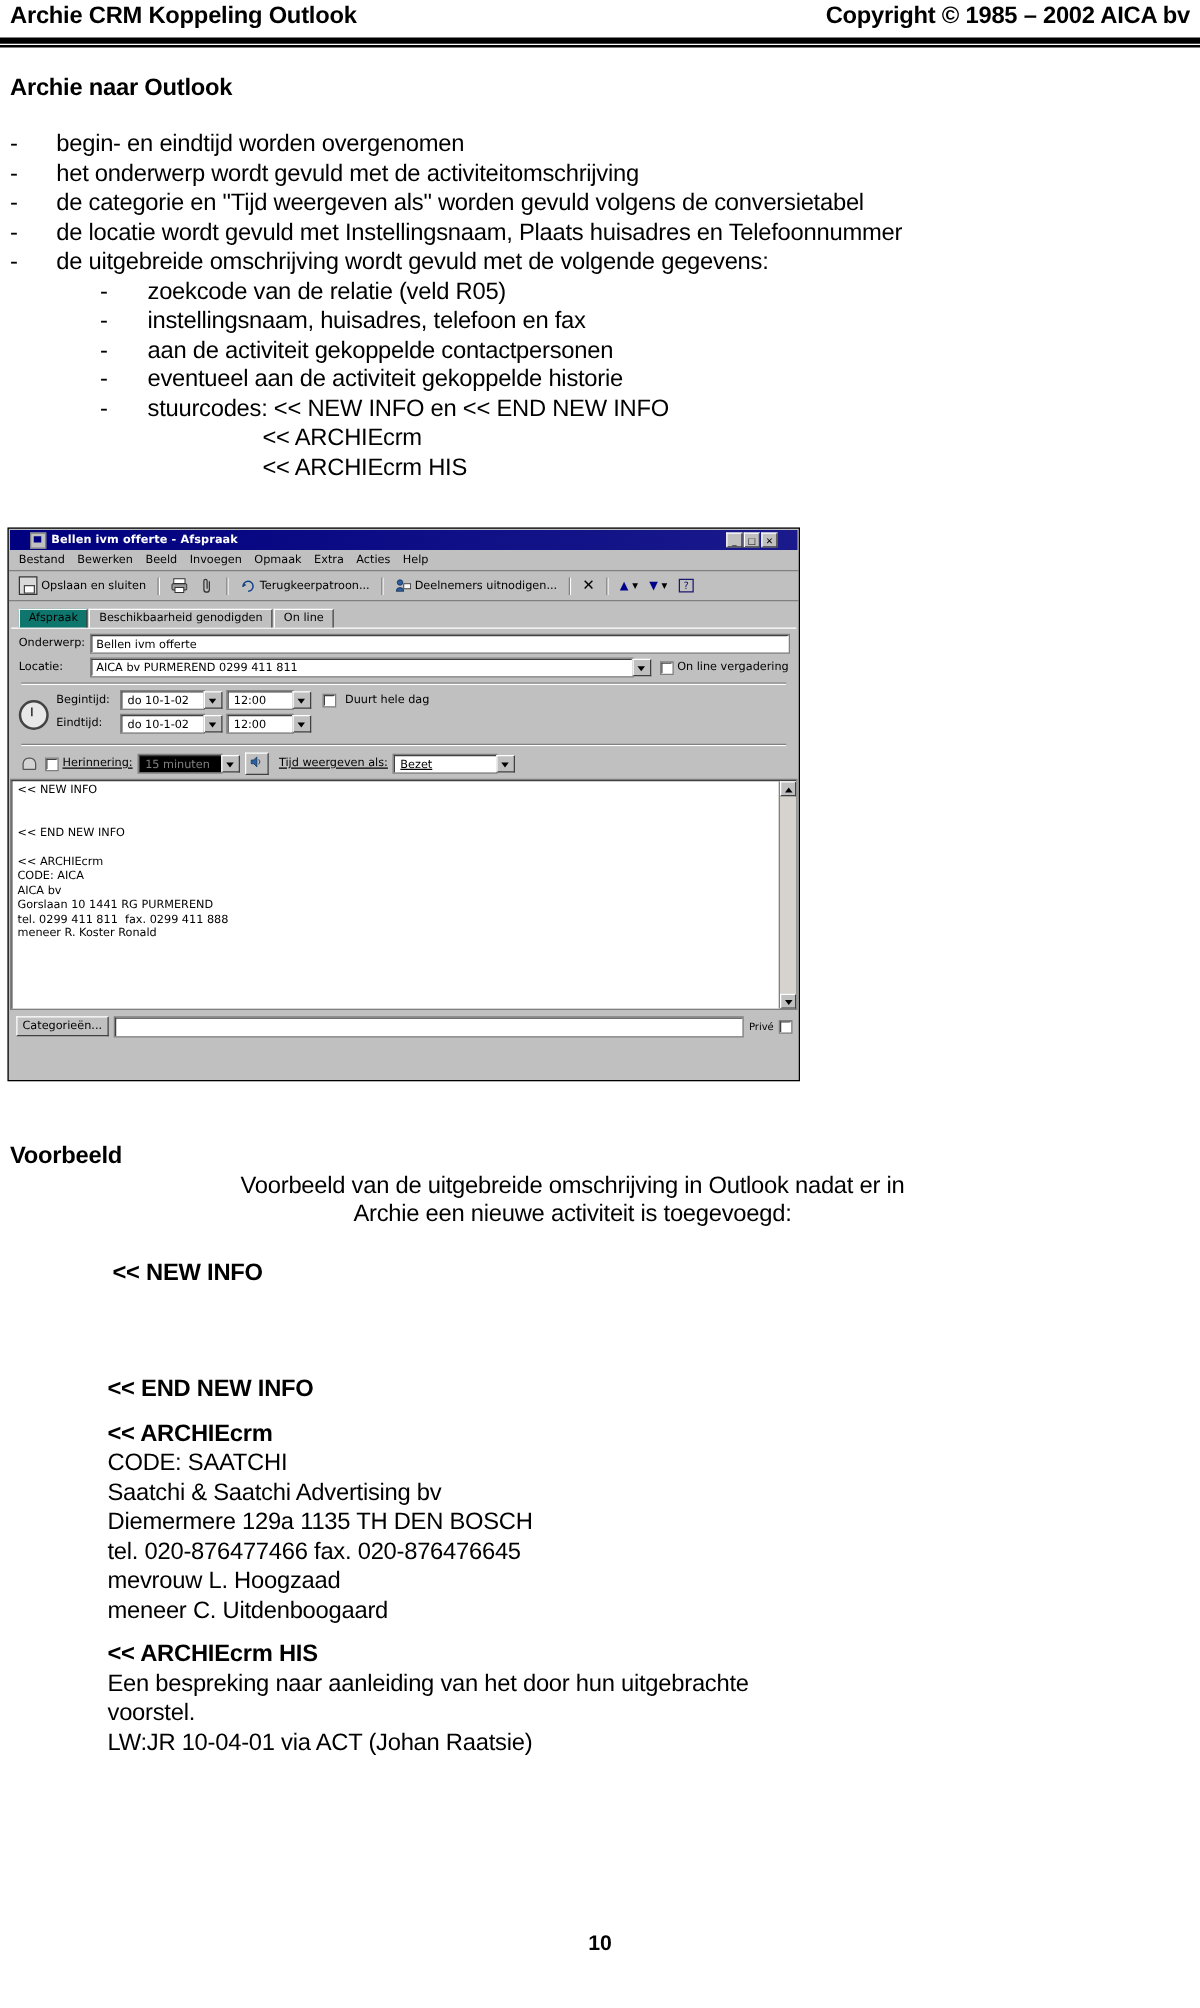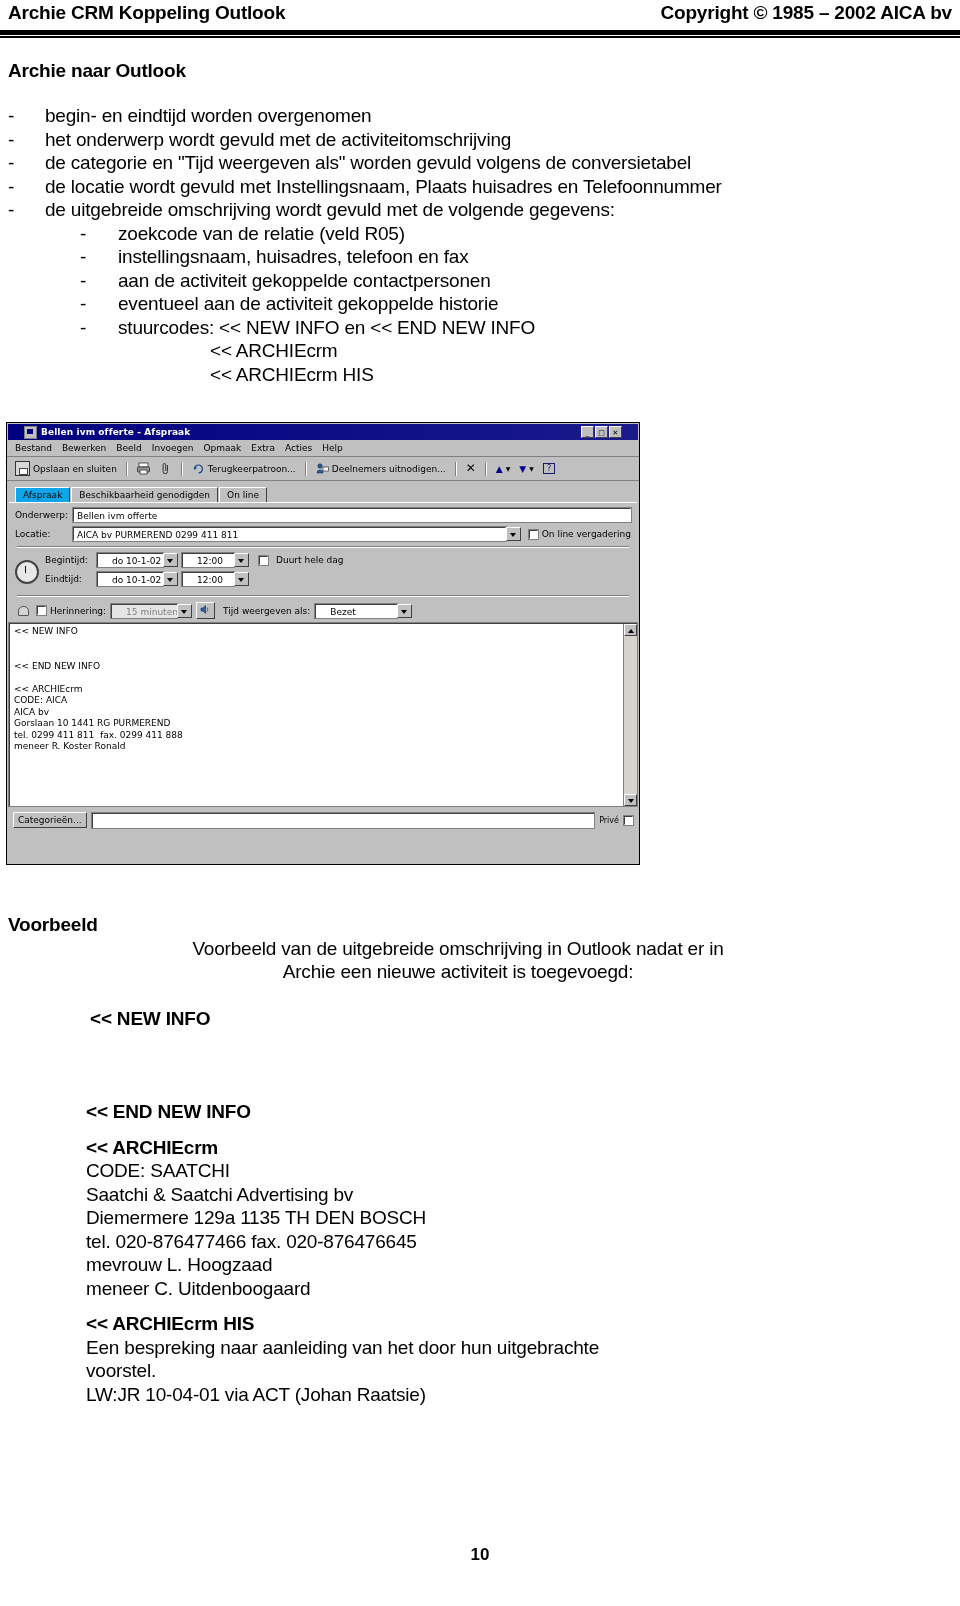--- a/index.html
+++ b/index.html
@@ -213,21 +213,21 @@
   .ol-tab {
     padding: 2px 7px 2px 7px;
     border-top: 1px solid #ffffff;
     border-left: 1px solid #ffffff;
     border-right: 1px solid #404040;
     background: #c0c0c0;
     white-space: nowrap;
     margin-right: 1px;
   }
   .ol-tab.active {
-    background: #0ea5e9;
+    background: #0f766e;
     font-weight: normal;
   }
   .ol-formarea {
     margin: 0 2px;
     padding: 5px 6px 0 6px;
     border-top: 1px solid #ffffff;
   }
   .frow {
     display: flex;
     align-items: center;
@@ -329,26 +329,26 @@
   }
   .timegrp { display: flex; align-items: center; gap: 4px; }
   .small-input {
     width: 66px; height: 14px;
     background: #fff;
     border-top: 1px solid #404040;
     border-left: 1px solid #404040;
     outline: 1px solid #808080;
     font-size: 9px;
     line-height: 12px;
-    padding: 1px 14px;
+    padding: 1px 4px;
     box-sizing: border-box;
     white-space: nowrap;
     overflow: hidden;
   }
-  .small-input.dim { background: #e5e5e5; color: #808080; }
+  .small-input.dim { background: #000000; color: #808080; }
   .time-input { width: 52px; }
   .ol-body {
     margin: 0 2px;
     height: 183px;
     background: #ffffff;
     border-top: 1px solid #404040;
     border-left: 1px solid #404040;
     outline: 1px solid #808080;
     position: relative;
     box-sizing: border-box;
@@ -637,21 +637,21 @@
               <div class="small-input time-input">12:00</div>
               <div class="drop-btn"></div>
             </div>
           </div>
         </div>
       </div>
     </div>
 
     <div class="ol-sep"></div>
 
-    <div class="frow" style="margin-bottom:4px;">
+    <div class="frow" style="margin-bottom:4px;text-decoration:underline;">
       <div class="bellicon"></div>
       <span class="chk"></span>
       <span style="white-space:nowrap;margin-right:5px;">Herinnering:</span>
       <div class="fcombo">
         <div class="small-input dim">15 minuten</div>
         <div class="drop-btn"></div>
       </div>
       <div class="btn3d" style="margin-left:4px;padding:1px 3px;">
         <svg width="11" height="11" viewBox="0 0 11 11">
           <polygon points="1,4 3,4 5.5,1.5 5.5,9.5 3,7 1,7" fill="#2b5f9e" stroke="#13325c" stroke-width="0.6"></polygon>

